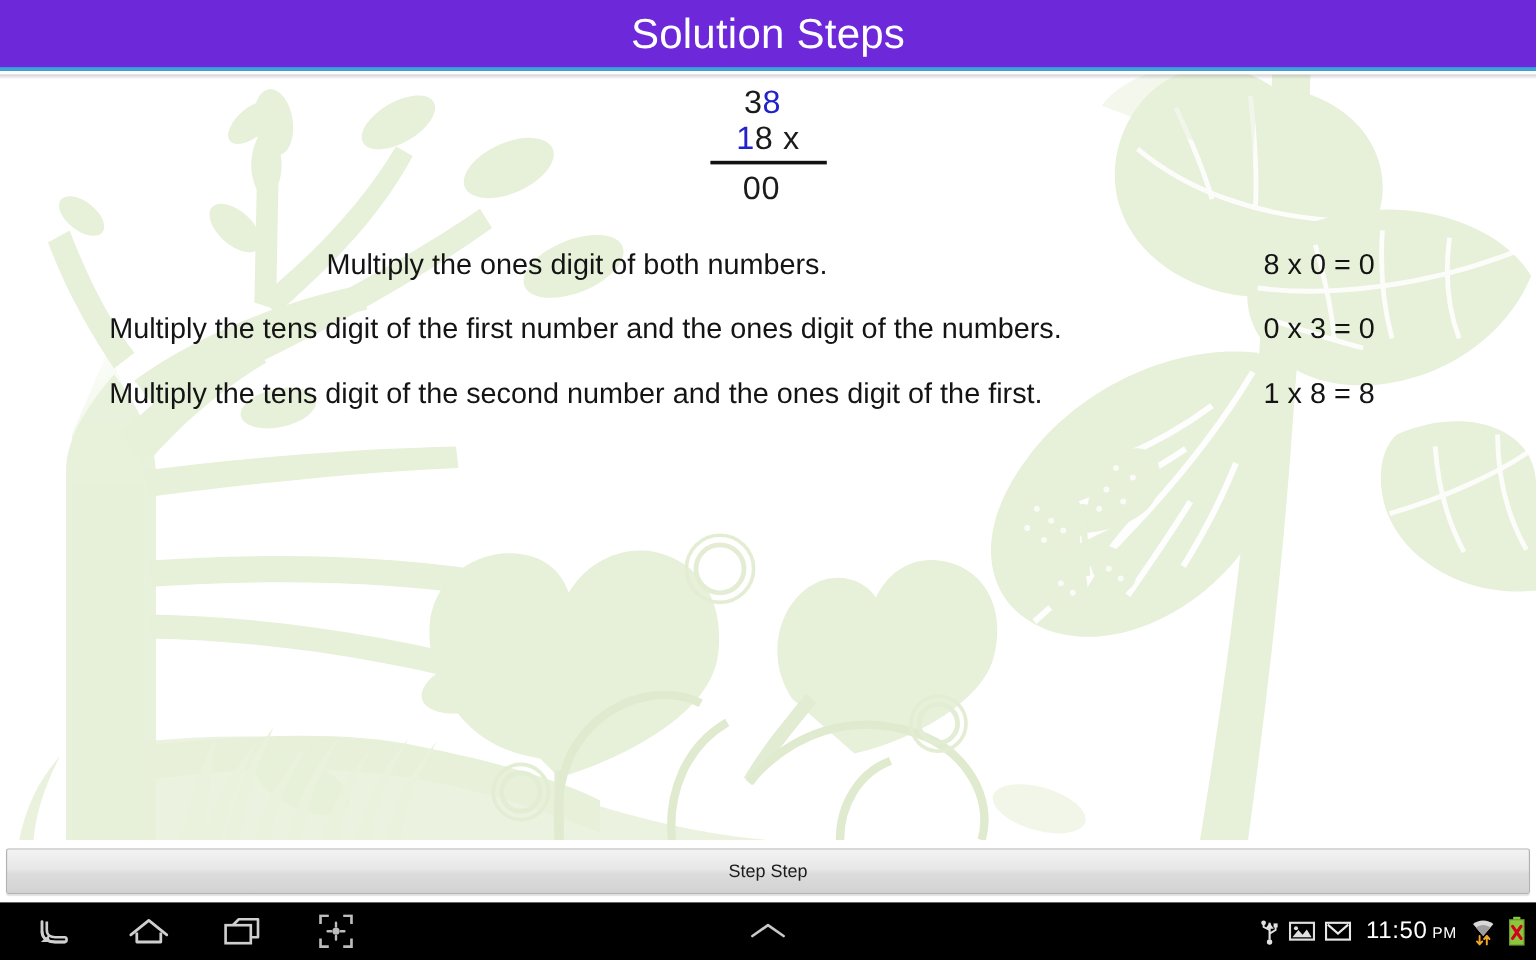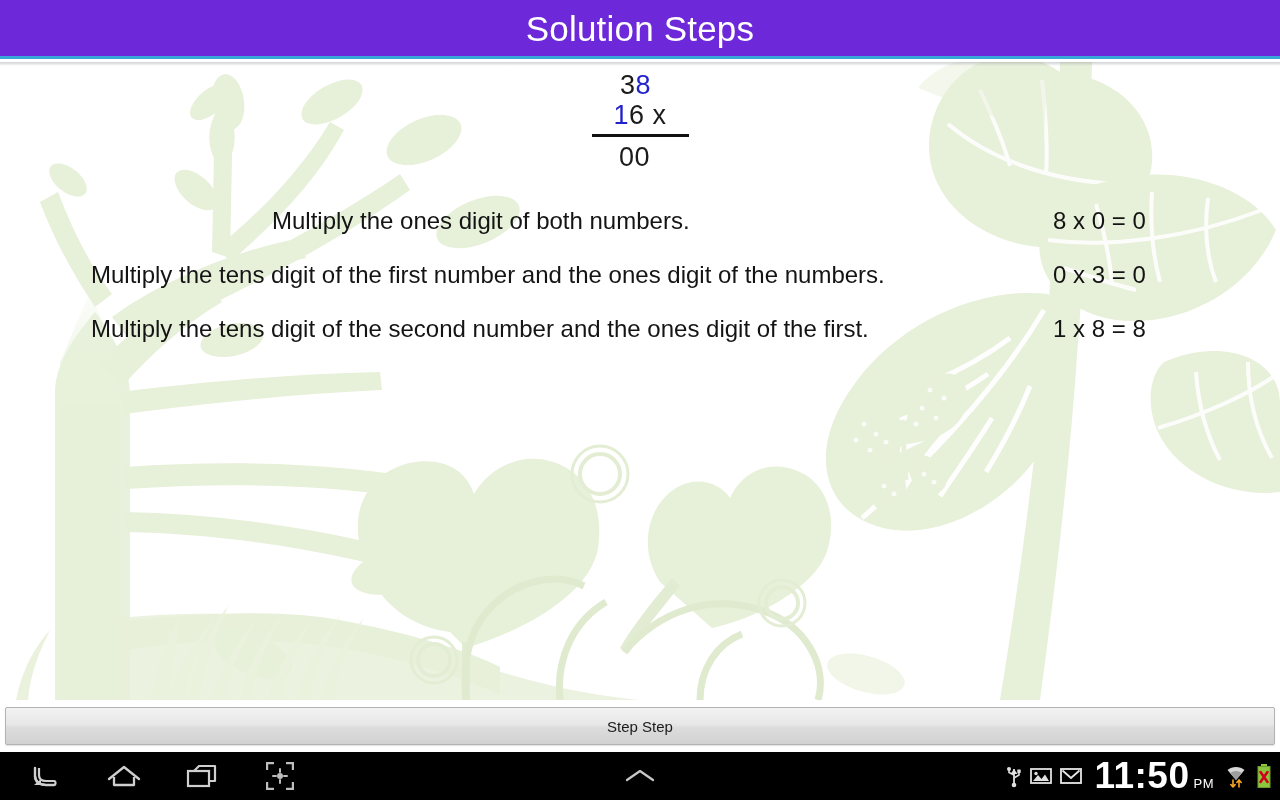--- a/index.html
+++ b/index.html
@@ -143,21 +143,21 @@
   .nav-btn svg { display:block; }
 
   
   #status-area {
     position:absolute; right:8px; top:0;
     height:48px;
     display:flex; align-items:center; gap:8px;
   }
   .status-icon { display:flex; align-items:center; justify-content:center; }
   #clock-wrap { display:flex; align-items:baseline; color:#ffffff; margin:0 2px 0 4px; }
-  #clock-time { font-size:37px; line-height:28px; font-weight:700; letter-spacing:0.5px; }
+  #clock-time { font-size:20px; line-height:28px; font-weight:400; letter-spacing:0.5px; }
   #clock-ampm { font-size:13px; line-height:13px; margin-left:4px; letter-spacing:0.5px; }
 </style>
 </head>
 <body>
 
 <div id="screen">
 
   <div id="bg-art">
     <svg viewBox="0 0 1280 638" xmlns="http://www.w3.org/2000/svg" aria-hidden="true">
       <defs>
@@ -319,21 +319,21 @@
 
   <div id="header">
     <div id="header-title">Solution Steps</div>
   </div>
   <div id="header-shadow"></div>
 
   <div id="content">
 
     <div id="calc">
       <div id="calc-top" class="calc-row"><span>3</span><span class="blue">8</span></div>
-      <div id="calc-second" class="calc-row"><span class="blue">1</span><span>6 x</span></div>
+      <div id="calc-second" class="calc-row"><span class="blue">1</span><span>8 x</span></div>
       <div id="calc-rule"></div>
       <div id="calc-p1" class="calc-row">00</div>
     </div>
 
     <div id="step1-text" class="step-line">Multiply the ones digit of both numbers.</div>
     <div id="step1-res" class="step-line">8 x 0 = 0</div>
 
     <div id="step2-text" class="step-line">Multiply the tens digit of the first number and the ones digit of the numbers.</div>
     <div id="step2-res" class="step-line">0 x 3 = 0</div>
 

